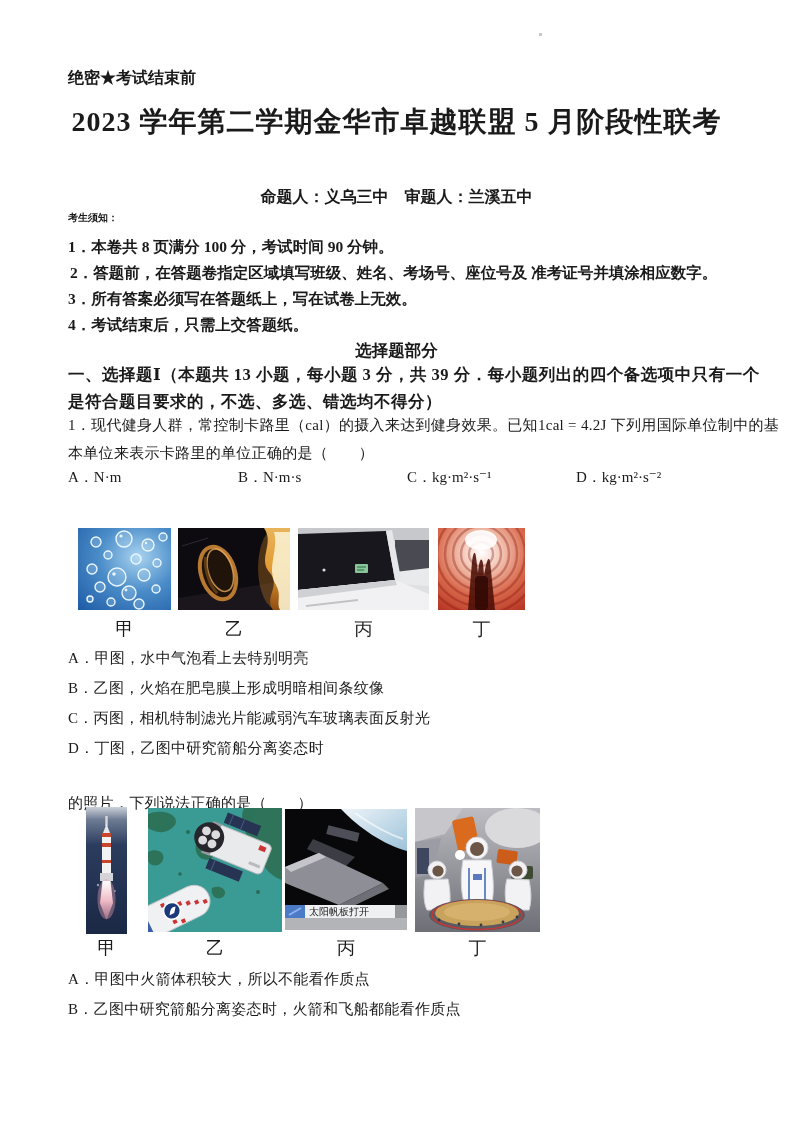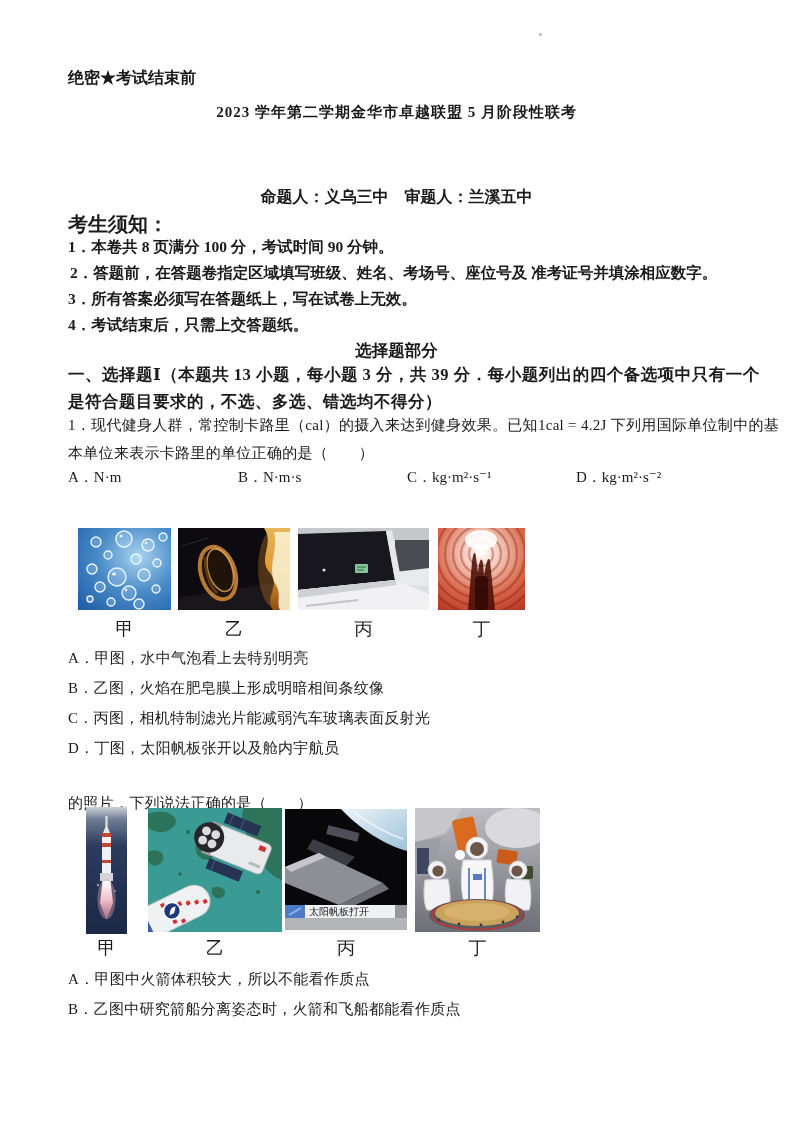--- a/index.html
+++ b/index.html
@@ -5,23 +5,23 @@
   html,body{margin:0;padding:0;background:#e9e9e9;}
   .page{
     position:relative;width:793px;height:1122px;background:#ffffff;
     font-family:"Liberation Serif","DejaVu Serif",serif;color:#1a1a1a;
     margin:0 auto;overflow:hidden;
   }
   .abs{position:absolute;white-space:nowrap;}
   .b{font-weight:bold;}
   .center{left:0;width:793px;text-align:center;}
   .t-class{left:68px;top:68px;font-size:16px;}
-  .t-title{font-size:15px;letter-spacing:1px;}
+  .t-title{font-size:28px;letter-spacing:1px;}
   .t-setters{font-size:16px;}
-  .t-notice-h{left:68px;top:211px;font-size:20px;}
+  .t-notice-h{left:68px;top:211px;font-size:10px;}
   .notice-item{left:68px;font-size:15.5px;}
   .t-part{top:340px;font-size:16.5px;}
   .instr{left:68px;font-size:16.5px;letter-spacing:.5px;}
   .stem{left:68px;font-size:15px;letter-spacing:.3px;}
   .opt{font-size:15px;}
   .optline{left:68px;font-size:15px;letter-spacing:.3px;}
   .photo{position:absolute;overflow:hidden;line-height:0;background:#ddd;}
   .photo svg{display:block;}
   .imglbl{position:absolute;font-size:18px;text-align:center;}
   .speck{position:absolute;left:539px;top:33px;width:3px;height:3px;background:#c9c9c9;}
@@ -160,21 +160,21 @@
   </div>
 
   <div class="imglbl" style="left:78px;top:617px;width:93px;">甲</div>
   <div class="imglbl" style="left:178px;top:617px;width:112px;">乙</div>
   <div class="imglbl" style="left:298px;top:617px;width:131px;">丙</div>
   <div class="imglbl" style="left:438px;top:617px;width:87px;">丁</div>
 
   <div class="abs optline" style="top:649px;">A．甲图，水中气泡看上去特别明亮</div>
   <div class="abs optline" style="top:679px;">B．乙图，火焰在肥皂膜上形成明暗相间条纹像</div>
   <div class="abs optline" style="top:709px;">C．丙图，相机特制滤光片能减弱汽车玻璃表面反射光</div>
-  <div class="abs optline" style="top:739px;">D．丁图，太阳帆板张开以及舱内宇航员</div>
+  <div class="abs optline" style="top:739px;">D．丁图，乙图中研究箭船分离姿态时</div>
 
   <div class="abs stem" style="top:794px;">的照片，下列说法正确的是（　　）</div>
 
   <div class="photo" style="left:86px;top:807px;width:41px;height:127px;">
     <svg width="41" height="127" viewBox="0 0 41 127" xmlns="http://www.w3.org/2000/svg">
       <defs>
         <linearGradient id="g5sky" x1="0" y1="0" x2="0" y2="1">
           <stop offset="0" stop-color="#ccd1d9"></stop>
             <stop offset="0.1" stop-color="#6d7b93"></stop>
           <stop offset="0.3" stop-color="#2c3c5e"></stop>

